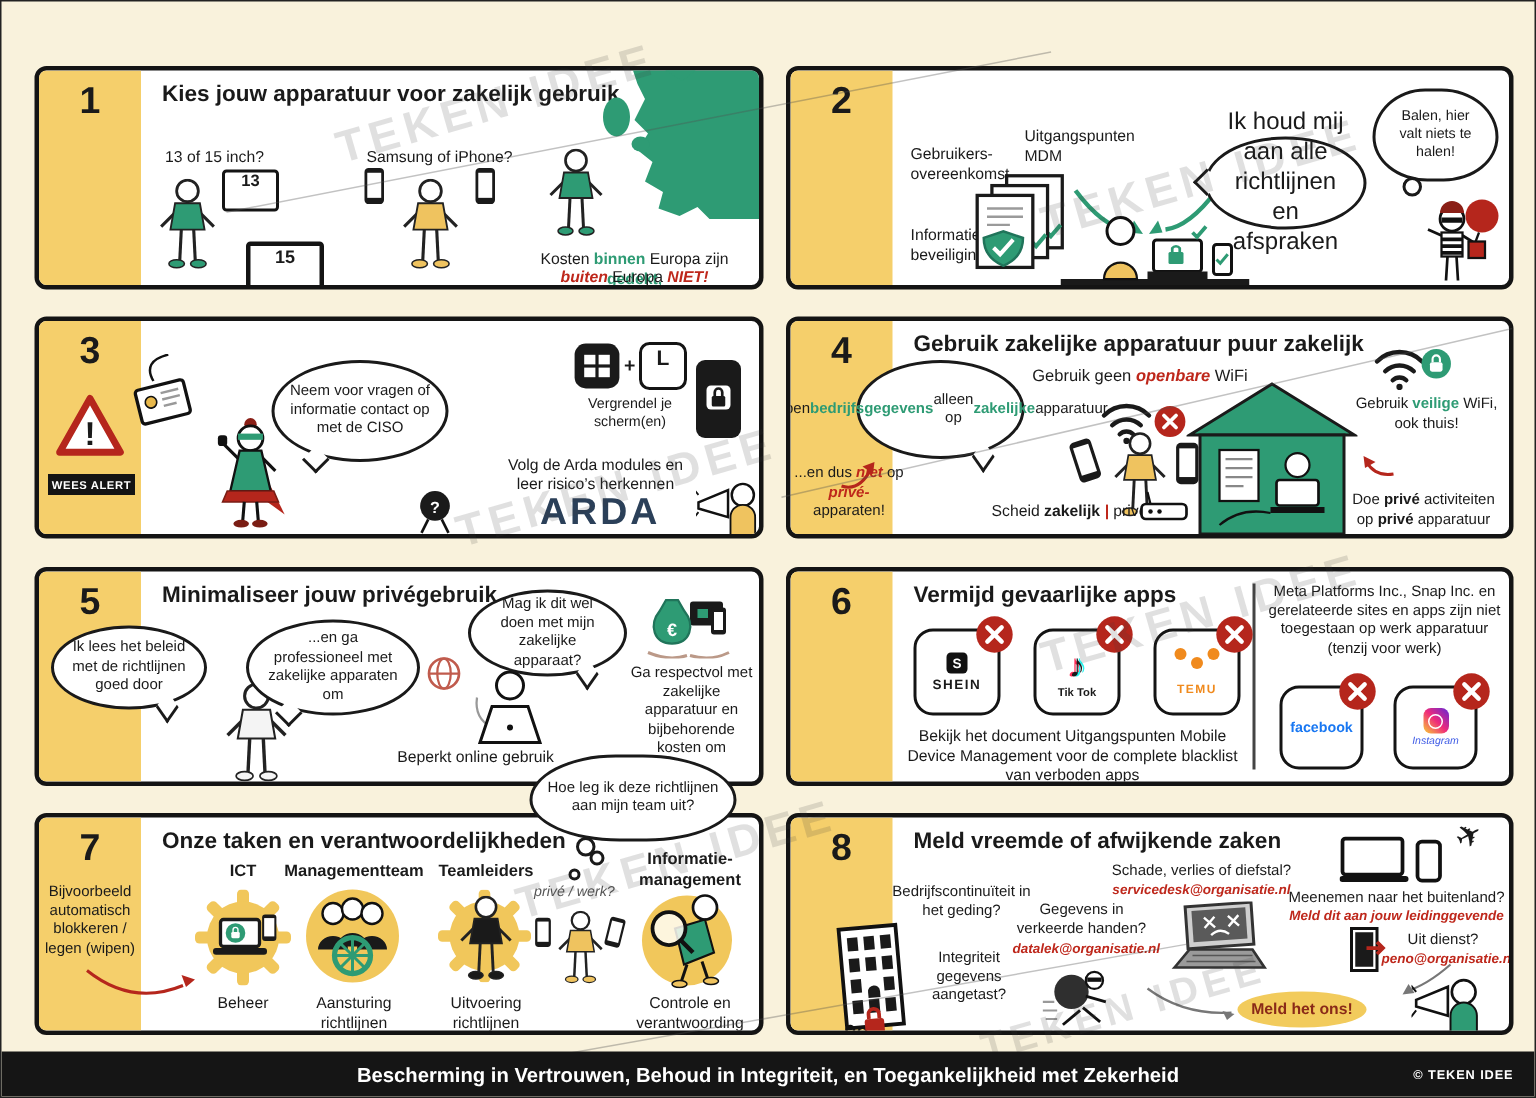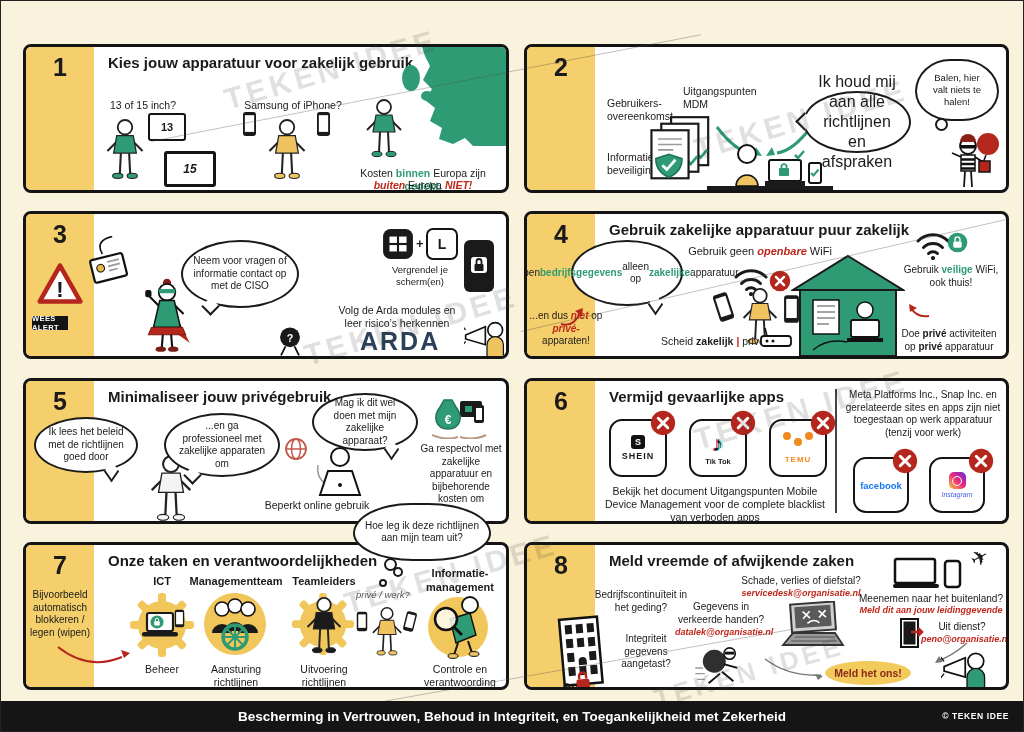--- a/index.html
+++ b/index.html
@@ -33,21 +33,21 @@
   .dot-extra{position:absolute;width:6px;height:6px;border:2px solid #1a1a1a;border-radius:50%;background:#fff;z-index:3;}
   .tile{position:absolute;width:54px;height:54px;border:2.5px solid #141414;border-radius:13px;background:#fff;
     display:flex;flex-direction:column;align-items:center;justify-content:center;z-index:2;}
   .badge{position:absolute;right:-11px;top:-11px;width:26px;height:26px;z-index:4;}
   .ycirc{position:absolute;border-radius:50%;background:#F1C75B;z-index:1;}
   .wm{position:absolute;color:rgba(60,60,60,.16);font-size:30px;font-weight:bold;letter-spacing:4px;
     transform:rotate(-16deg);white-space:nowrap;z-index:5;pointer-events:none;}
   .wline{position:absolute;height:1px;background:rgba(80,80,80,.35);transform-origin:left center;z-index:5;pointer-events:none;}
   .oval{position:absolute;background:#F2CB5C;border-radius:50%;display:flex;align-items:center;justify-content:center;
     font-weight:bold;color:#8a2a18;font-size:10.5px;z-index:3;}
-  .keycap{position:absolute;border:2px solid #141414;border-radius:7px;background:#fff;display:flex;align-items:center;justify-content:center;font-weight:bold;z-index:2;}
+  .keycap{position:absolute;border:2px solid #141414;border-radius:7px;background:#fff;display:flex;align-items:flex-start;justify-content:center;font-weight:bold;z-index:2;}
   .alertbox{position:absolute;background:#141414;color:#fff;font-size:7.5px;font-weight:bold;letter-spacing:.4px;
     display:flex;align-items:center;justify-content:center;z-index:2;}
   svg.ic{position:absolute;z-index:2;}
 </style>
 </head>
 <body>
 
 <div class="poster">
 
   <svg width="0" height="0" style="position:absolute">
@@ -112,21 +112,21 @@
       <ellipse cx="30" cy="34" rx="9" ry="13" fill="#2E9B74"></ellipse>
       <ellipse cx="46" cy="52" rx="6" ry="5" fill="#2E9B74"></ellipse>
     </svg>
     <div class="t tc" style="left:72px;top:52px;width:90px;">13 of 15 inch?</div>
     <svg class="ic" style="left:78px;top:72px;color:#2E9B74" width="42" height="62" viewBox="0 0 40 60">
         <use href="#stickman"></use>
       </svg>
     <div class="keycap" style="left:122px;top:66px;width:34px;height:24px;font-size:11px;border-width:2.5px;border-radius:3px;">
         <span>13</span>
       </div>
-    <div class="keycap" style="left:138px;top:104px;width:46px;height:30px;font-size:12px;border-width:3px;border-radius:3px;font-style:italic;">
+    <div class="keycap" style="left:138px;top:114px;width:46px;height:30px;font-size:12px;border-width:3px;border-radius:3px;">
         <span>15</span>
       </div>
     <div class="t tc" style="left:212px;top:52px;width:110px;">Samsung of iPhone?</div>
     <svg class="ic" style="left:240px;top:72px;color:#EFC35F" width="42" height="62" viewBox="0 0 40 60">
         <use href="#stickman"></use>
       </svg>
     <svg class="ic" style="left:216px;top:64px;" width="15" height="26" viewBox="0 0 16 28">
         <use href="#phone"></use>
       </svg>
     <svg class="ic" style="left:290px;top:64px;" width="15" height="26" viewBox="0 0 16 28">
@@ -196,21 +196,21 @@
     </svg>
   </div>
 
   <div class="panel" style="left:22px;top:210px;width:486px;height:148px;">
     <div class="ycol"></div>
     <div class="num">3</div>
     <svg class="ic" style="left:11px;top:48px;" width="46" height="44" viewBox="0 0 50 46">
       <path d="M25 3 L47 42 H3 Z" fill="#fff" stroke="#B5261C" stroke-width="5" stroke-linejoin="round"></path>
       <text x="25" y="37" font-size="24" font-weight="bold" text-anchor="middle" fill="#1a1a1a">!</text>
     </svg>
-    <div class="alertbox" style="left:6px;top:102px;width:36px;height:14px;align-items:center;">
+    <div class="alertbox" style="left:6px;top:102px;width:58px;height:14px;align-items:center;">
       <span>WEES ALERT</span>
     </div>
     <svg class="ic" style="left:62px;top:22px;" width="44" height="58" viewBox="0 0 40 52">
       <path d="M22 0 q-16 4 -9 16" stroke="#111" stroke-width="1.5" fill="none"></path>
       <g transform="rotate(-14 20 34)">
         <rect x="5" y="18" width="30" height="21" rx="2" fill="#fff" stroke="#111" stroke-width="2"></rect>
         <circle cx="13" cy="27" r="3.5" fill="#E8B84B" stroke="#111" stroke-width="1"></circle>
         <path d="M20 23 h11 M20 27 h11 M20 31 h8" stroke="#999" stroke-width="1.5"></path>
       </g>
     </svg>

